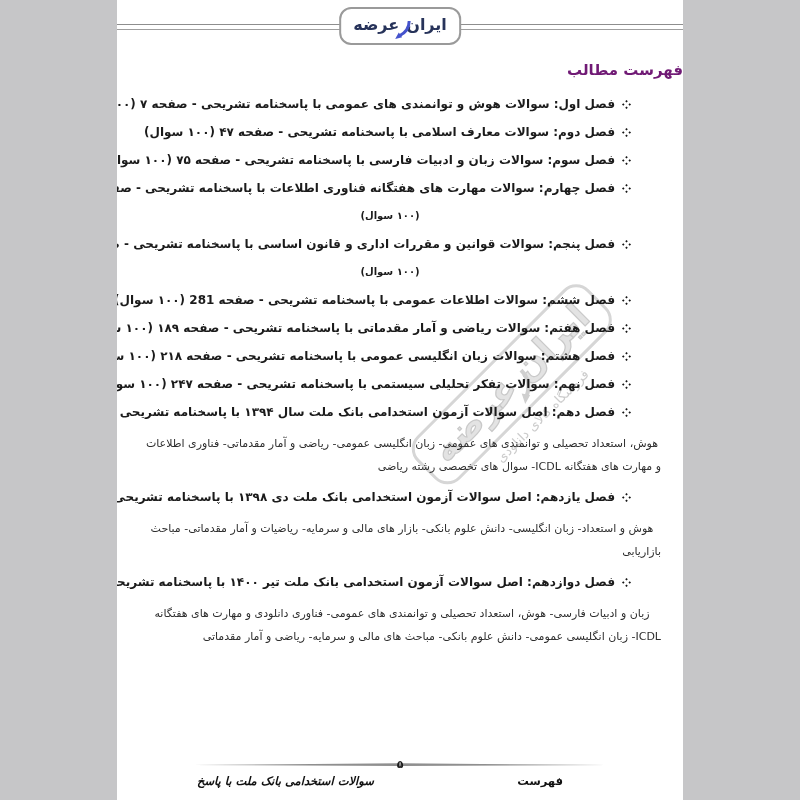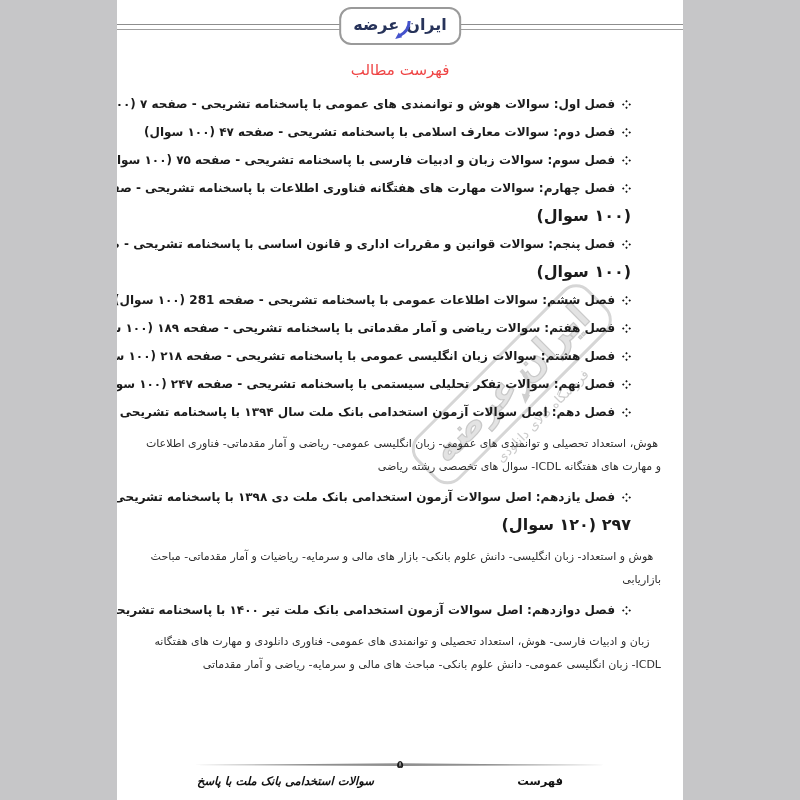--- a/index.html
+++ b/index.html
@@ -19,32 +19,32 @@
   }
   .logo-box{
     position:absolute;top:7px;left:50%;transform:translateX(-50%);
     background:#fff;border:2px solid #9a9a9a;border-radius:12px;
     padding:3px 12px 5px;display:flex;align-items:center;direction:rtl;
     z-index:2;height:26px;
   }
   .logo-word{font-weight:bold;font-size:16px;color:#27335a;line-height:1;}
   .logo-arrow{margin:6px -5px -8px -5px;position:relative;z-index:3;}
   .page-title{
-    position:absolute;top:59px;left:0;right:0;text-align:center;
-    font-size:15px;font-weight:normal;color:#ef4444;line-height:22px;z-index:1;
+    position:absolute;top:59px;left:0;right:0;text-align:right;
+    font-size:15px;font-weight:bold;color:#701a75;line-height:22px;z-index:1;
   }
   
   .toc{position:absolute;top:90px;right:52px;left:32px;z-index:1;}
   .toc-row{
     display:flex;align-items:center;gap:7px;line-height:28px;
     font-weight:bold;font-size:12px;color:#1b1b1b;white-space:nowrap;
   }
   .bullet{flex:0 0 auto;display:inline-flex;}
   .toc-cont{
-    line-height:28px;font-weight:bold;font-size:16px;color:#1b1b1b;
+    text-align:center;line-height:28px;font-weight:bold;font-size:10px;color:#1b1b1b;
   }
   .notes{margin:6px -30px 5px -6px;}
   .note-line{
     font-size:11px;font-weight:normal;color:#2e2e2e;line-height:23px;white-space:nowrap;
   }
   .note-right{text-align:center;}
   .note-center{text-align:right;}
   
   .watermark{
     position:absolute;left:198px;top:385px;width:340px;z-index:0;
@@ -210,21 +210,20 @@
     </div>
 
     <div class="toc-row">
       <span class="bullet">
           <svg width="9" height="9" viewBox="0 0 12 12" fill="#141414">
             <path d="M6 0 L7.7 1.7 6 3.4 4.3 1.7Z M0 6 L1.7 4.3 3.4 6 1.7 7.7Z M12 6 L10.3 7.7 8.6 6 10.3 4.3Z M6 12 L4.3 10.3 6 8.6 7.7 10.3Z"></path>
           </svg>
         </span>
       <span>فصل یازدهم: اصل سوالات آزمون استخدامی بانک ملت دی ۱۳۹۸ با پاسخنامه تشریحی - صفحه</span>
     </div>
-    <div class="toc-cont">۲۹۷ (۱۲۰ سوال)</div>
     <div class="notes">
       <div class="note-line note-right">هوش و استعداد- زبان انگلیسی- دانش علوم بانکی- بازار های مالی و سرمایه- ریاضیات و آمار مقدماتی- مباحث</div>
       <div class="note-line note-center">بازاریابی</div>
     </div>
 
     <div class="toc-row">
       <span class="bullet">
           <svg width="9" height="9" viewBox="0 0 12 12" fill="#141414">
             <path d="M6 0 L7.7 1.7 6 3.4 4.3 1.7Z M0 6 L1.7 4.3 3.4 6 1.7 7.7Z M12 6 L10.3 7.7 8.6 6 10.3 4.3Z M6 12 L4.3 10.3 6 8.6 7.7 10.3Z"></path>
           </svg>

